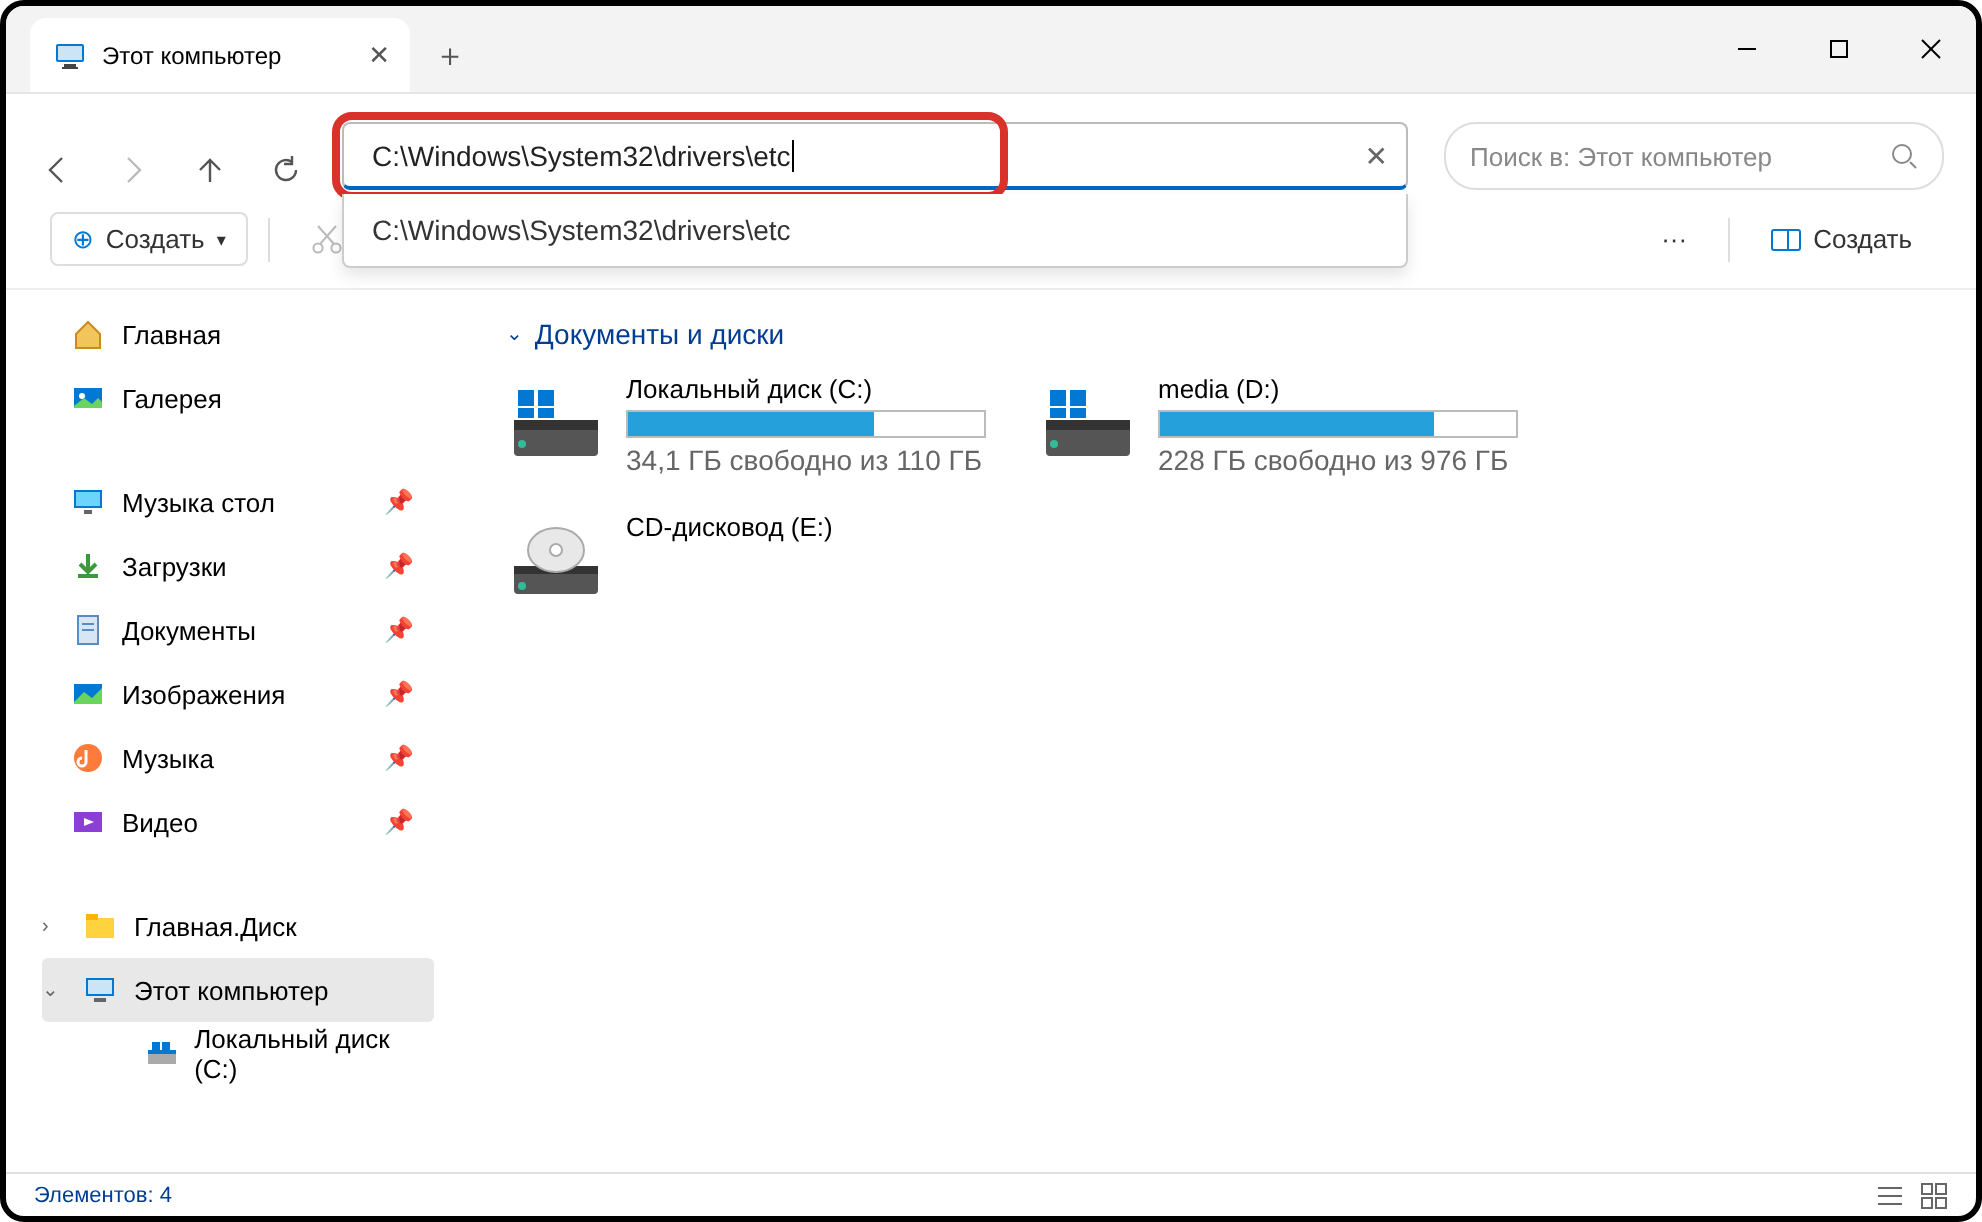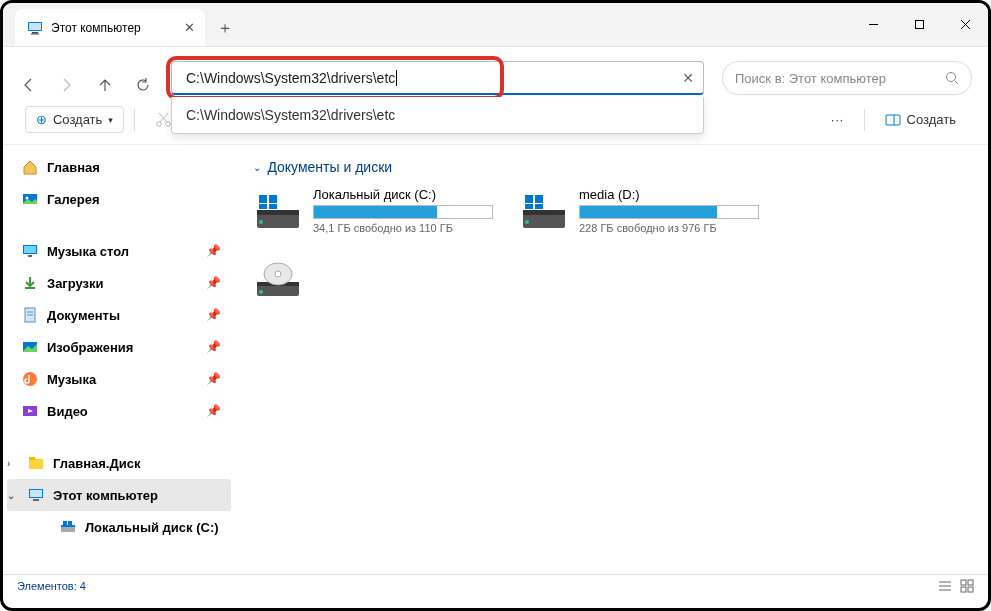--- a/index.html
+++ b/index.html
@@ -23,42 +23,42 @@
 .dropdown { position: absolute; top: 36px; left: 0; right: 0; background: #fff; border: 1px solid #ccc; border-top: none; border-radius: 0 0 4px 4px; padding: 10px 14px; font-size: 14px; color: #333; z-index: 50; box-shadow: 0 4px 8px rgba(0,0,0,0.1); }
 
 .toolbar { height: 50px; display: flex; align-items: center; padding: 0 22px; gap: 4px; border-bottom: 1px solid #eee; }
 .tbtn { padding: 5px 10px; display: flex; align-items: center; gap: 6px; font-size: 13px; color: #333; border-radius: 4px; cursor: pointer; }
 .tbtn.create { border: 1px solid #ddd; }
 .tbtn.disabled { color: #bbb; }
 .tsep { width: 1px; height: 22px; background: #ddd; margin: 0 6px; }
 .spacer { flex: 1; }
 
 .main { display: flex; position: absolute; top: 142px; bottom: 22px; left: 0; right: 0; }
-.sidebar { width: 232px; padding: 6px 4px; overflow-y: auto; font-weight: bold; }
+.sidebar { width: 232px; padding: 6px 18px; overflow-y: auto; }
 .sb-item { height: 32px; display: flex; align-items: center; gap: 8px; padding: 0 10px 0 14px; font-size: 13px; border-radius: 3px; cursor: pointer; position: relative; }
 .sb-item.selected { background: #e8e8e8; }
 .sb-item .pin { margin-left: auto; color: #888; font-size: 12px; }
 .sb-item .chev { width: 12px; color: #666; font-size: 10px; margin-left: -4px; }
 .sb-item.sub { padding-left: 52px; }
 .sb-item.tree { padding-left: 4px; }
 .sb-spacer { height: 20px; }
 .sb-icon { width: 18px; height: 18px; display: flex; align-items: center; justify-content: center; font-size: 14px; }
 
 .content { flex: 1; padding: 14px 18px; position: relative; }
 .section-header { display: flex; align-items: center; gap: 6px; color: #003e92; font-size: 14px; margin-bottom: 12px; cursor: pointer; }
 .drives { display: flex; flex-wrap: wrap; gap: 18px 26px; }
 .drive { width: 240px; display: flex; gap: 10px; cursor: pointer; }
 .drive-icon { width: 50px; height: 50px; display: flex; align-items: center; justify-content: center; }
 .drive-info { flex: 1; font-size: 12px; }
 .drive-name { font-size: 13px; color: #000; margin-bottom: 3px; }
 .progress { height: 14px; background: #fff; border: 1px solid #bbb; margin-bottom: 3px; position: relative; }
 .progress-fill { height: 100%; background: #26a0da; }
-.drive-free { color: #666; font-size: 11px; }
-
-.statusbar { position: absolute; bottom: 12px; left: 0; right: 0; height: 22px; border-top: 1px solid #e0e0e0; display: flex; align-items: center; padding: 0 14px; font-size: 11px; color: #003e92; gap: 36px; }
+.drive-free { color: #666; font-size: 14px; }
+
+.statusbar { position: absolute; bottom: 0; left: 0; right: 0; height: 22px; border-top: 1px solid #e0e0e0; display: flex; align-items: center; padding: 0 14px; font-size: 11px; color: #003e92; gap: 36px; }
 .status-icons { margin-left: auto; display: flex; gap: 8px; color: #777; }
 
 svg { display: block; }
 .addr-box { position: relative; flex: 1; }
 </style>
 </head>
 <body>
 
 <div class="titlebar">
   <div class="tab">
@@ -342,20 +342,24 @@
         <div class="drive">
        <div class="drive-icon">
             <svg width="50" height="40">
               <rect x="4" y="22" width="42" height="14" rx="2" fill="#555"></rect>
               <rect x="4" y="22" width="42" height="4" fill="#333"></rect>
               <circle cx="8" cy="32" r="2" fill="#3b9"></circle>
               <ellipse cx="25" cy="14" rx="14" ry="11" fill="#e8e8e8" stroke="#aaa"></ellipse>
               <circle cx="25" cy="14" r="3" fill="#fff" stroke="#aaa"></circle>
             </svg>
           </div>
+       <div class="drive-info">
+         <div class="drive-name">CD-дисковод (E:)</div>
+
+       </div>
      </div>
       </div>
   </div>
 </div>
 
 <div class="statusbar">
   <span>Элементов: 4</span>
   <div class="status-icons">
     <span>
         <svg width="14" height="14">

